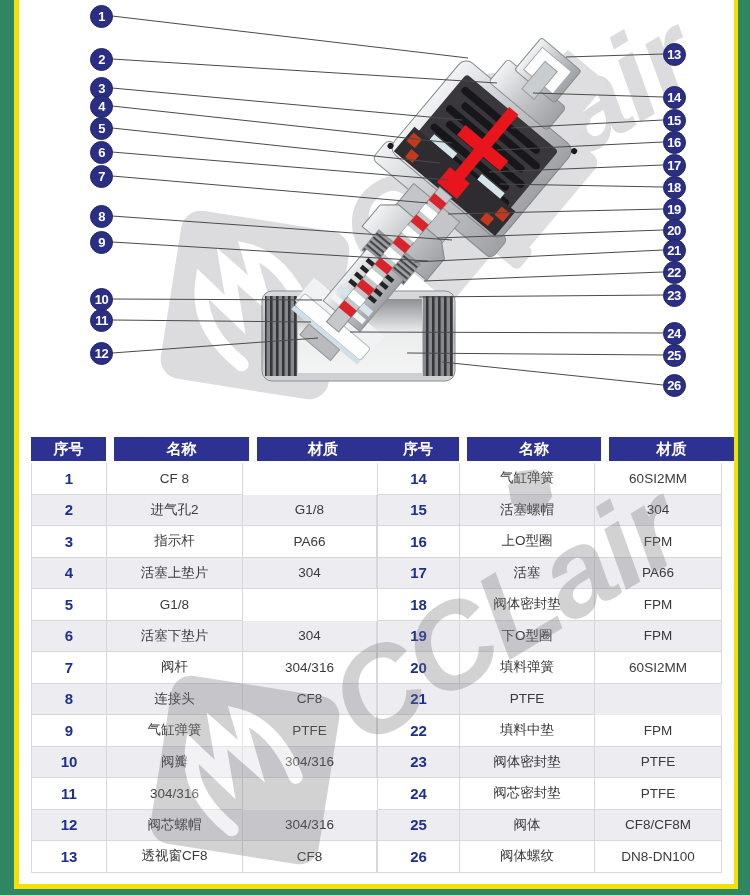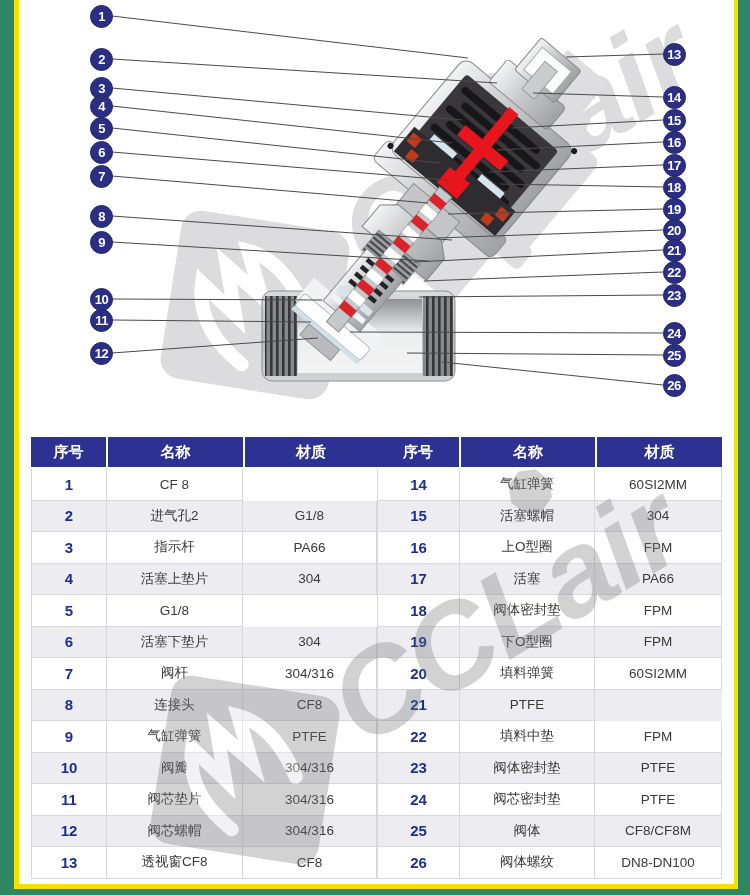--- a/index.html
+++ b/index.html
@@ -28,21 +28,21 @@
     background:#2A2F85; border:1px solid #23285F; box-sizing:border-box;
     color:#fff; font-size:13px; font-weight:bold; text-align:center;
     line-height:21px; letter-spacing:-0.5px;
   }
 
   
   .parts-table{position:absolute; left:31px; top:437px; width:691px; z-index:5; display:flex;}
   .half-table{background:#fff;}
   .half-left{width:346px;}
   .half-right{width:345px;}
-  .thead{display:grid; gap:2px; background:#fff; height:30px; margin-bottom:2px;}
+  .thead{display:grid; gap:8px; background:#fff; height:24px; margin-bottom:2px;}
   .half-left  .thead{grid-template-columns:75px 135px 132px;}
   .half-right .thead{grid-template-columns:82px 134px 125px;}
   .th{
     background:#2D3192; color:#fff; font-size:15px; font-weight:bold;
     display:flex; align-items:center; justify-content:center;
   }
   .tbody{}
   .tr{display:grid; height:31.5px; box-sizing:border-box;}
   .half-left  .tr{grid-template-columns:76px 136px 134px;}
   .half-right .tr{grid-template-columns:83px 135px 127px;}
@@ -303,21 +303,20 @@
           </div>
 
           <div class="tr">
             <div class="td no">10</div>
             <div class="td name">阀瓣</div>
             <div class="td mat">304/316</div>
           </div>
 
           <div class="tr">
             <div class="td no">11</div>
-            <div class="td name">阀芯垫片</div>
             <div class="td mat">304/316</div>
           </div>
 
           <div class="tr">
             <div class="td no">12</div>
             <div class="td name">阀芯螺帽</div>
             <div class="td mat">304/316</div>
           </div>
 
           <div class="tr">

